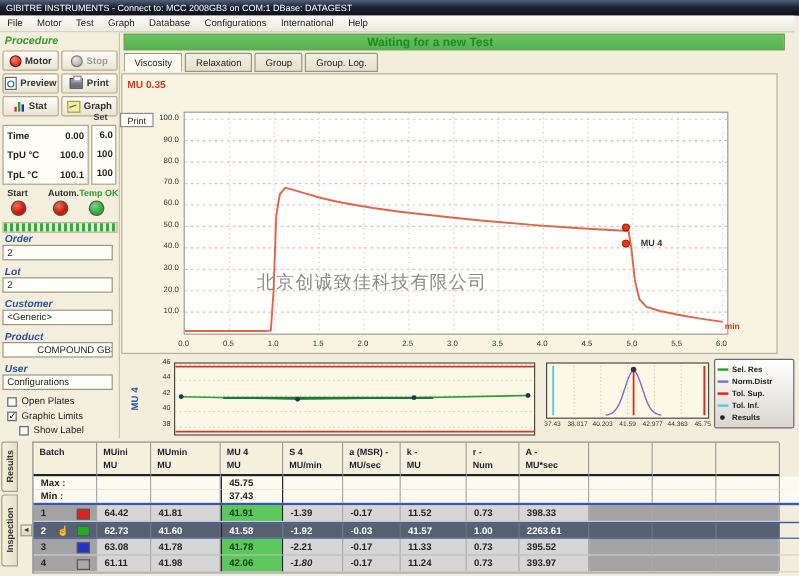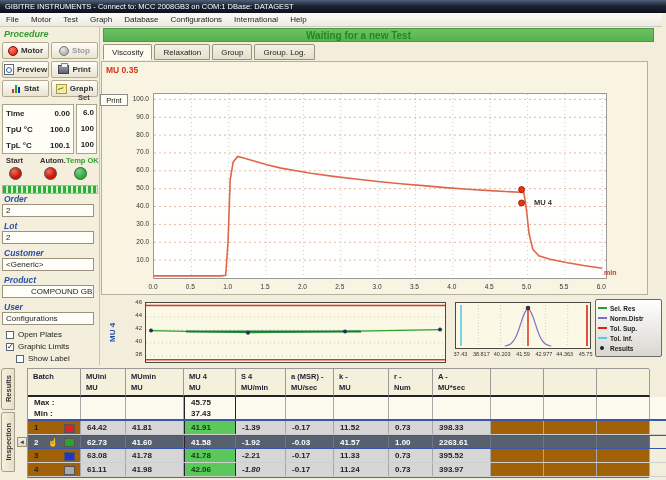--- a/index.html
+++ b/index.html
@@ -87,21 +87,21 @@
   .lg-label{font-size:6.5px;color:#222;font-weight:bold;white-space:nowrap;}
 
   
   #table-area{left:0;top:365px;width:666px;height:115px;background:#f2eedb;}
   .vtab{position:absolute;left:1px;width:14px;background:linear-gradient(90deg,#f4f0dd,#e6e0c8);
     border:1px solid #a89f8a;border-radius:3px 0 0 3px;box-sizing:border-box;
     display:flex;align-items:center;justify-content:center;}
   .vtab span{writing-mode:vertical-lr;transform:rotate(180deg);font-size:7.5px;font-weight:bold;color:#333;}
   #side-arrow{position:absolute;left:17px;top:72px;width:10px;height:10px;background:linear-gradient(#f2efe2,#ddd6c0);
     border:1px solid #9a937e;font-size:6px;line-height:9px;text-align:center;color:#333;box-sizing:border-box;}
-  #rtable{position:absolute;left:27px;top:3px;width:622px;height:110px;background:#a16207;border-top:1px solid #999;border-left:1px solid #999;box-sizing:border-box;}
+  #rtable{position:absolute;left:27px;top:3px;width:622px;height:110px;background:#a3a3a3;border-top:1px solid #999;border-left:1px solid #999;box-sizing:border-box;}
   .th{position:absolute;top:0;height:28px;border-right:1px solid #999;border-bottom:2px solid #222;
     box-sizing:border-box;background:#f5f0dc;padding:2px 0 0 5px;}
   .th .l1,.th .l2{display:block;font-size:7.5px;font-weight:bold;color:#1c1c30;line-height:11px;white-space:nowrap;}
   .trow{position:absolute;left:0;width:650px;}
   .td{position:absolute;top:0;height:100%;border-right:1px solid #a8a8a8;box-sizing:border-box;
     font-size:8px;font-weight:bold;color:#222;line-height:inherit;padding-left:6px;white-space:nowrap;overflow:hidden;}
   .mmrow{height:11px;line-height:11px;background:#fdfbf0;}
   .drow{height:14px;line-height:14px;}
   .drow .td.filled{background:#d6d6d6;}
   .drow .td.mu4{background:#5cc85c;border-left:1px solid #223;border-right:1px solid #223;color:#0c3a0c;}
@@ -290,20 +290,21 @@
         <div class="xtick" style="left: 265.132px; top: 221px;">3.0</div>
         <div class="xtick" style="left: 302.488px; top: 221px;">3.5</div>
         <div class="xtick" style="left: 339.843px; top: 221px;">4.0</div>
         <div class="xtick" style="left: 377.198px; top: 221px;">4.5</div>
         <div class="xtick" style="left: 414.554px; top: 221px;">5.0</div>
         <div class="xtick" style="left: 451.909px; top: 221px;">5.5</div>
         <div class="xtick" style="left: 489.264px; top: 221px;">6.0</div>
       </div>
     <div id="min-label" class="abs">min</div>
     <div id="mu4-ann" class="abs">MU 4</div>
+    <div id="watermark" class="abs">北京创诚致佳科技有限公司</div>
   </div>
 
   <div id="trend-ylab" class="abs">MU 4</div>
   <div id="trend-yticks">
       <div class="t-ytick abs" style="left: 120px; top: 299.475px;">46</div>
       <div class="t-ytick abs" style="left: 120px; top: 312.475px;">44</div>
       <div class="t-ytick abs" style="left: 120px; top: 325.475px;">42</div>
       <div class="t-ytick abs" style="left: 120px; top: 338.475px;">40</div>
       <div class="t-ytick abs" style="left: 120px; top: 351.475px;">38</div>
     </div>

